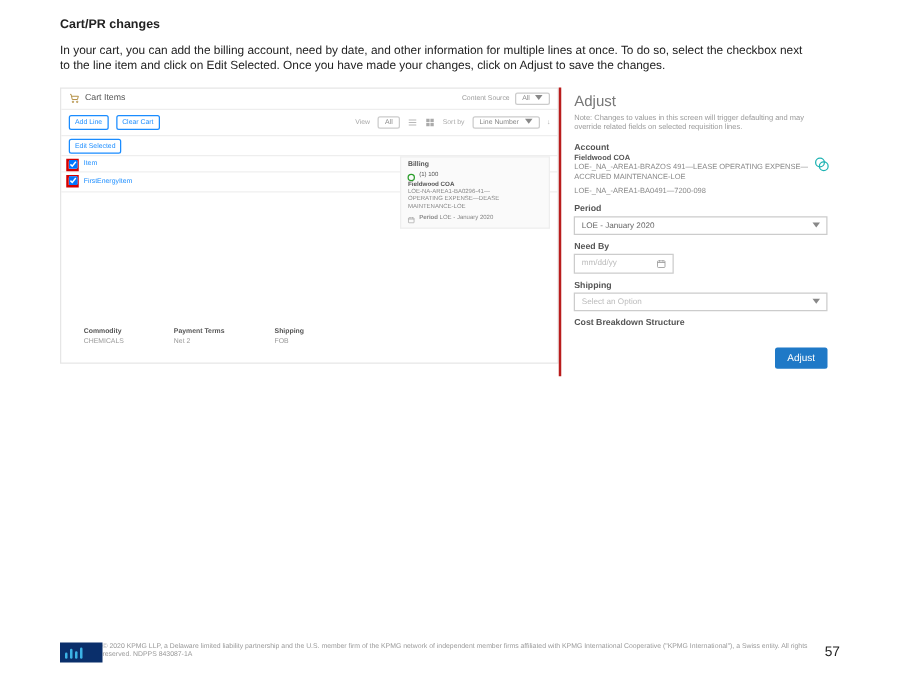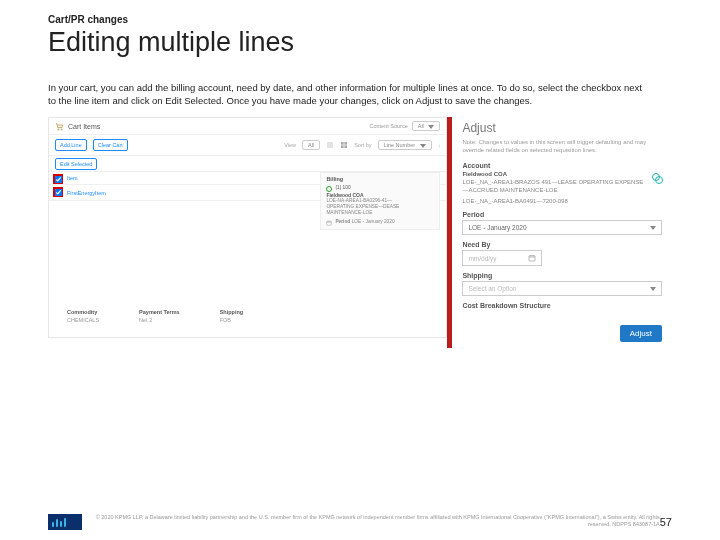--- a/index.html
+++ b/index.html
@@ -13,21 +13,21 @@
     position: relative;
     overflow: hidden;
   }
   .slide { padding: 14px 48px 0 48px; }
   .kicker { font-weight: 700; font-size: 10px; margin-bottom: 2px; }
   .title { font-size: 27px; font-weight: 400; margin: 0 0 24px 0; }
   .body-text { font-size: 9.5px; line-height: 1.35; max-width: 600px; }
 
   .shots { display: flex; gap: 0; margin-top: 6px; }
   .left-shot { flex: 1 1 64%; }
-  .right-shot { flex: 1 1 36%; border-left: 5px solid #b91c1c; background: #fff; padding-left: 0; }
+  .right-shot { flex: 1 1 36%; border-left: 2px solid #b91c1c; background: #fff; padding-left: 0; }
 
   
   .cart { border: 1px solid #e6e6e6; background: #fff; font-size: 6.5px; color: #666; }
   .cart-header { display: flex; align-items: center; padding: 3px 6px; border-bottom: 1px solid #eee; color: #777; }
   .cart-icon { width: 9px; height: 9px; margin-right: 4px; }
   .cart-title { font-size: 7px; color: #555; }
   .cart-right { margin-left: auto; display: flex; align-items: center; gap: 4px; font-size: 5.5px; color: #999; }
 
   .toolbar { display: flex; align-items: center; padding: 4px 6px; gap: 6px; border-bottom: 1px solid #eee; font-size: 5.5px; }
   .btn-outline {
@@ -87,38 +87,37 @@
     margin-top: 14px; float: right;
     background: #1f79c7; color: #fff; border: none;
     font-size: 8px; padding: 4px 10px; border-radius: 2px;
   }
 
   .cart-wrap { position: relative; height: 165px; }
 
   
   .footer {
     position: absolute; left: 48px; right: 48px; bottom: 10px;
-    display: flex; align-items: flex-start;  text-align: right;
+    display: flex; align-items: flex-start; 
   }
   .logo-box { width: 34px; height: 16px; background: #0a2f6b; position: relative; }
   .logo-box .bars { position: absolute; inset: 2px; }
   .logo-box .bars span { position: absolute; background: #fff; width: 2px; border-radius: 1px; }
   .logo-box .bars span:nth-child(1){ left:2px; bottom:1px; height:5px; background:#3cb3e6; }
   .logo-box .bars span:nth-child(2){ left:6px; bottom:1px; height:8px; background:#3cb3e6; }
   .logo-box .bars span:nth-child(3){ left:10px; bottom:1px; height:6px; background:#3cb3e6; }
   .logo-box .bars span:nth-child(4){ left:14px; bottom:1px; height:9px; background:#3cb3e6; }
   .copyright { font-size: 5.5px; color: #999; line-height: 1.25; flex: 1; }
   .pagenum { font-size: 11px; color: #222; align-self: center; }
 </style>
 </head>
 <body>
 
 <div class="slide">
   <div class="kicker">Cart/PR changes</div>
-  <h1 class="title">Editing multiple lines</h1>
   <p class="body-text">In your cart, you can add the billing account, need by date, and other information for multiple lines at once. To do so, select the checkbox next to the line item and click on Edit Selected. Once you have made your changes, click on Adjust to save the changes.</p>
 
   <div class="shots">
 
     <div class="left-shot">
       <div class="cart">
         <div class="cart-header">
           <svg class="cart-icon" viewBox="0 0 24 24" fill="none" stroke="#b08a3a" stroke-width="2">
               <circle cx="9" cy="20" r="1.5"></circle>
               <circle cx="18" cy="20" r="1.5"></circle>

